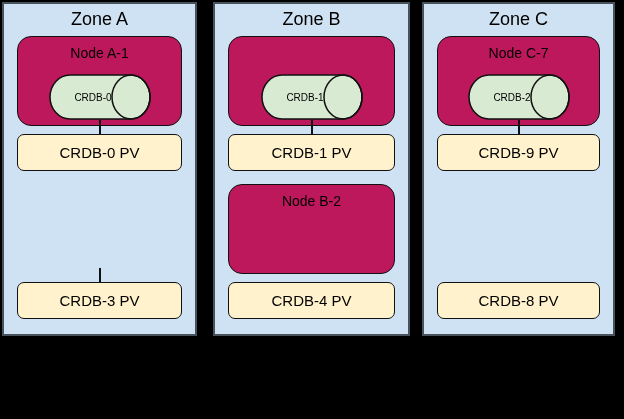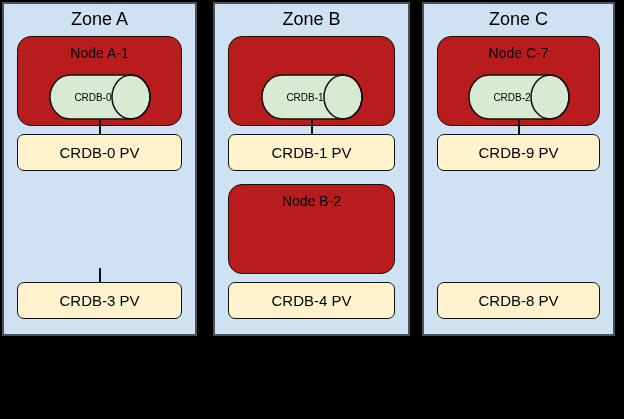--- a/index.html
+++ b/index.html
@@ -22,21 +22,21 @@
     position: absolute;
     top: 6px; left: 0; right: 0;
     text-align: center;
     font-size: 18px;
     line-height: 18px;
   }
   .node {
     position: absolute;
     left: 13px; right: 13px;
     height: 90px;
-    background: #b91c1c;
+    background: #be185d;
     border: 1.5px solid #111111;
     border-radius: 14px;
     box-sizing: border-box;
   }
   .node-title {
     position: absolute;
     top: 7px; left: 0; right: 0;
     text-align: center;
     font-size: 14px;
     line-height: 18px;

